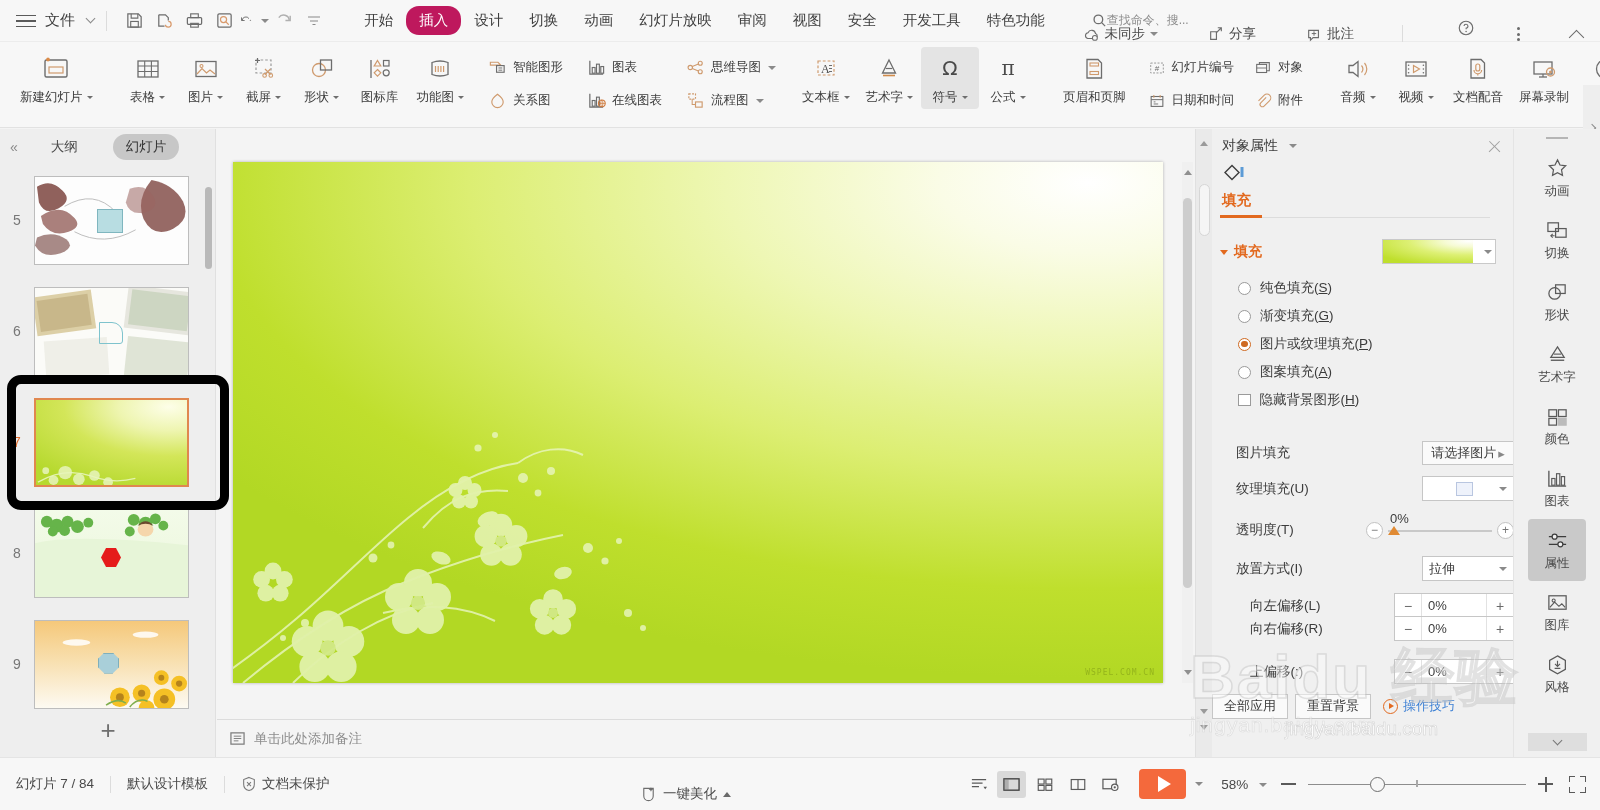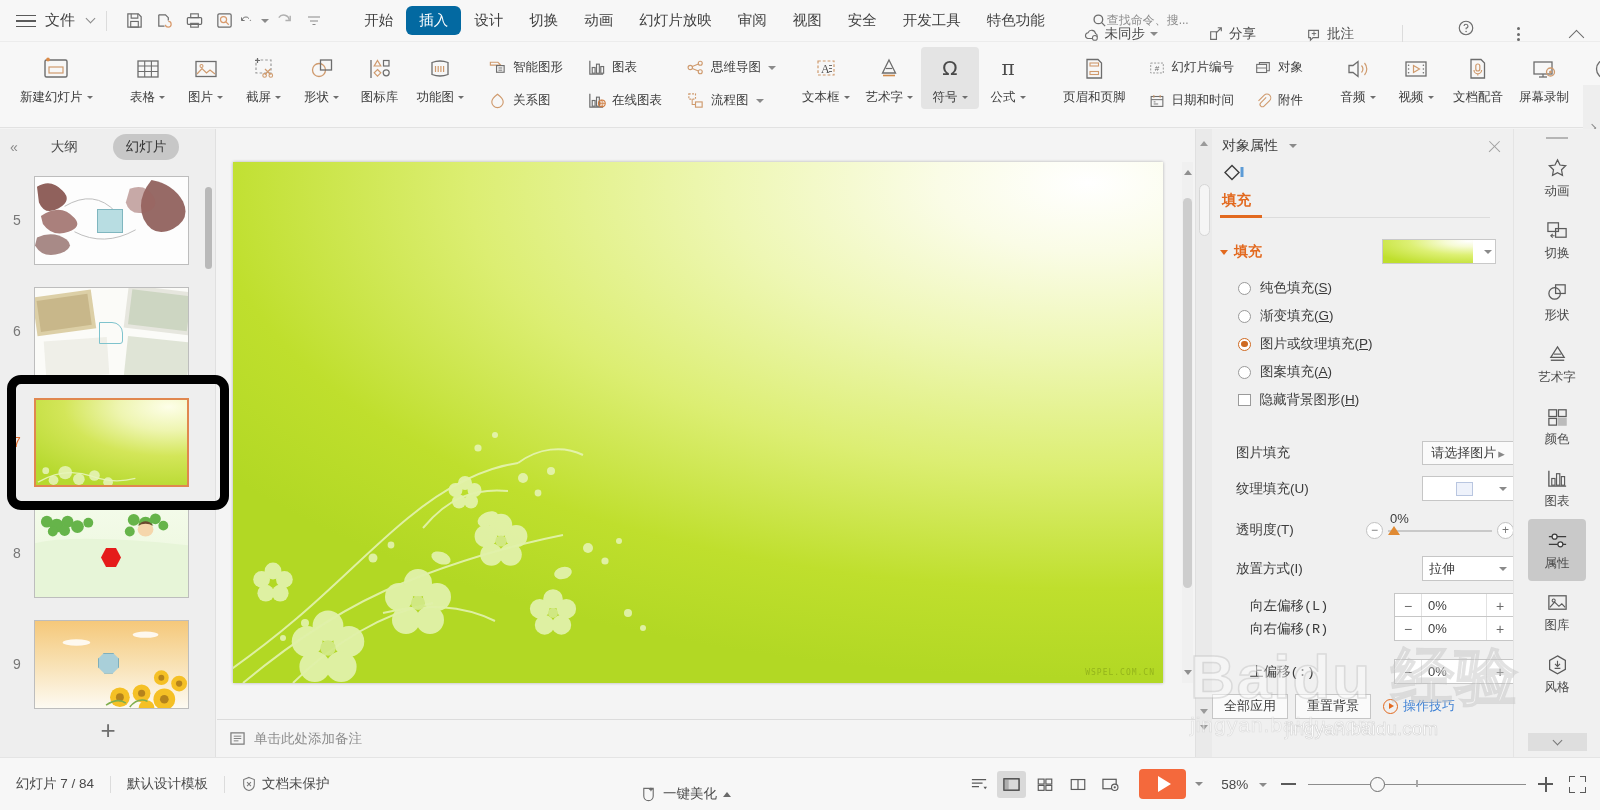--- a/index.html
+++ b/index.html
@@ -26,21 +26,21 @@
   .caret-sm { display:inline-block; width:0;height:0;border-left:4px solid transparent;border-right:4px solid transparent;border-top:4px solid #8a8a8a; margin-left:7px; vertical-align: middle;}
   .caret-thin { display:inline-block; width:7px;height:7px;border-right:1.4px solid #8a8a8a;border-bottom:1.4px solid #8a8a8a;transform:rotate(45deg); margin-left:8px; margin-bottom:3px;}
   .mb-sep { width:1px; height:20px; background:#dcdcdc; margin: 0 12px; }
   .qicon { width: 30px; height: 30px; display:flex; align-items:center; justify-content:center; cursor:pointer; border-radius:3px; }
   .qicon svg { display:block; }
   .mb-tabs { display: flex; align-items: center; margin-left: 22px; }
   .mb-tab {
     font-size: 14.5px; color: #3f3f3f; padding: 5px 13px; border-radius: 13px;
     cursor: pointer; white-space: nowrap;
   }
-  .mb-tab.active { background: #0369a1; color: #ffffff; font-weight: normal; border-radius: 6px; }
+  .mb-tab.active { background: #be185d; color: #ffffff; font-weight: normal; }
   .mb-search { display:flex; align-items:center; margin-left: 34px; cursor:text; }
   .mb-search-text { font-size:12px; color:#8d8d8d; }
   .mb-right { position:absolute; right: 10px; top:1px; height:42px; display:flex; align-items:flex-end;gap:36px; }
   .mb-ritem { display:flex; align-items:center; font-size:13.5px; color:#4a4a4a; margin-left: 14px; cursor:pointer; }
   .mb-ritem span { margin-left: 5px; }
   .mb-vsep { width:1px;height:18px;background:#dcdcdc;margin:0 12px; }
   .dots-v { width:4px; height:18px; position:relative; cursor:pointer; }
   .dots-v i { position:absolute; left:0; width:3.2px;height:3.2px;border-radius:50%;background:#6a6a6a; }
   .dots-v i:nth-child(1){top:2px}.dots-v i:nth-child(2){top:7.5px}.dots-v i:nth-child(3){top:13px}
   .chev-up { width:11px;height:11px;border-left:1.6px solid #6a6a6a;border-top:1.6px solid #6a6a6a;transform:rotate(45deg);margin:0 8px 0 14px; cursor:pointer;}
@@ -173,21 +173,21 @@
   .radio-row { position:absolute; left:26px; display:flex; align-items:center; cursor:pointer; }
   .radio { width:13px;height:13px;border:1.3px solid #9a9a9a;border-radius:50%;background:#fff;margin-right:9px; position:relative;}
   .radio.on { border-color:#cf6a22; }
   .radio.on:after { content:''; position:absolute; left:2.4px;top:2.4px;width:6.2px;height:6.2px;border-radius:50%;background:#cf6a22;}
   .cbx { width:12.5px;height:12.5px;border:1.3px solid #9a9a9a;background:#fff;margin-right:9px; }
   .rl { font-size:13.5px; color:#3c3c3c; }
   .rl u { text-decoration:underline; }
 
   .frow { position:absolute; left:24px; width:278px; display:flex; align-items:center; }
   .flabel { font-size:13.5px; color:#3c3c3c; width:104px; }
-  .flabel.ind { padding-left:14px; width:104px;font-family:Liberation Mono, monospace; }
+  .flabel.ind { padding-left:14px; width:104px; }
   .btn-pick {
     margin-left:auto; width:92px; height:24px; border:1px solid #c6c6c6; background:#fafafa;
     font-size:13px; color:#3c3c3c; display:flex; align-items:center; justify-content:center; cursor:pointer;
   }
   .combo {
     margin-left:auto; width:92px; height:25px; border:1px solid #c6c6c6; background:#fff;
     display:flex; align-items:center; padding:0 6px; font-size:13px; color:#3c3c3c; cursor:pointer;
   }
   .combo .cv { flex:1; }
   .texswatch { width:17px;height:14px; background:#eef2fb; border:1px solid #b9c6e0; margin:0 auto; }

